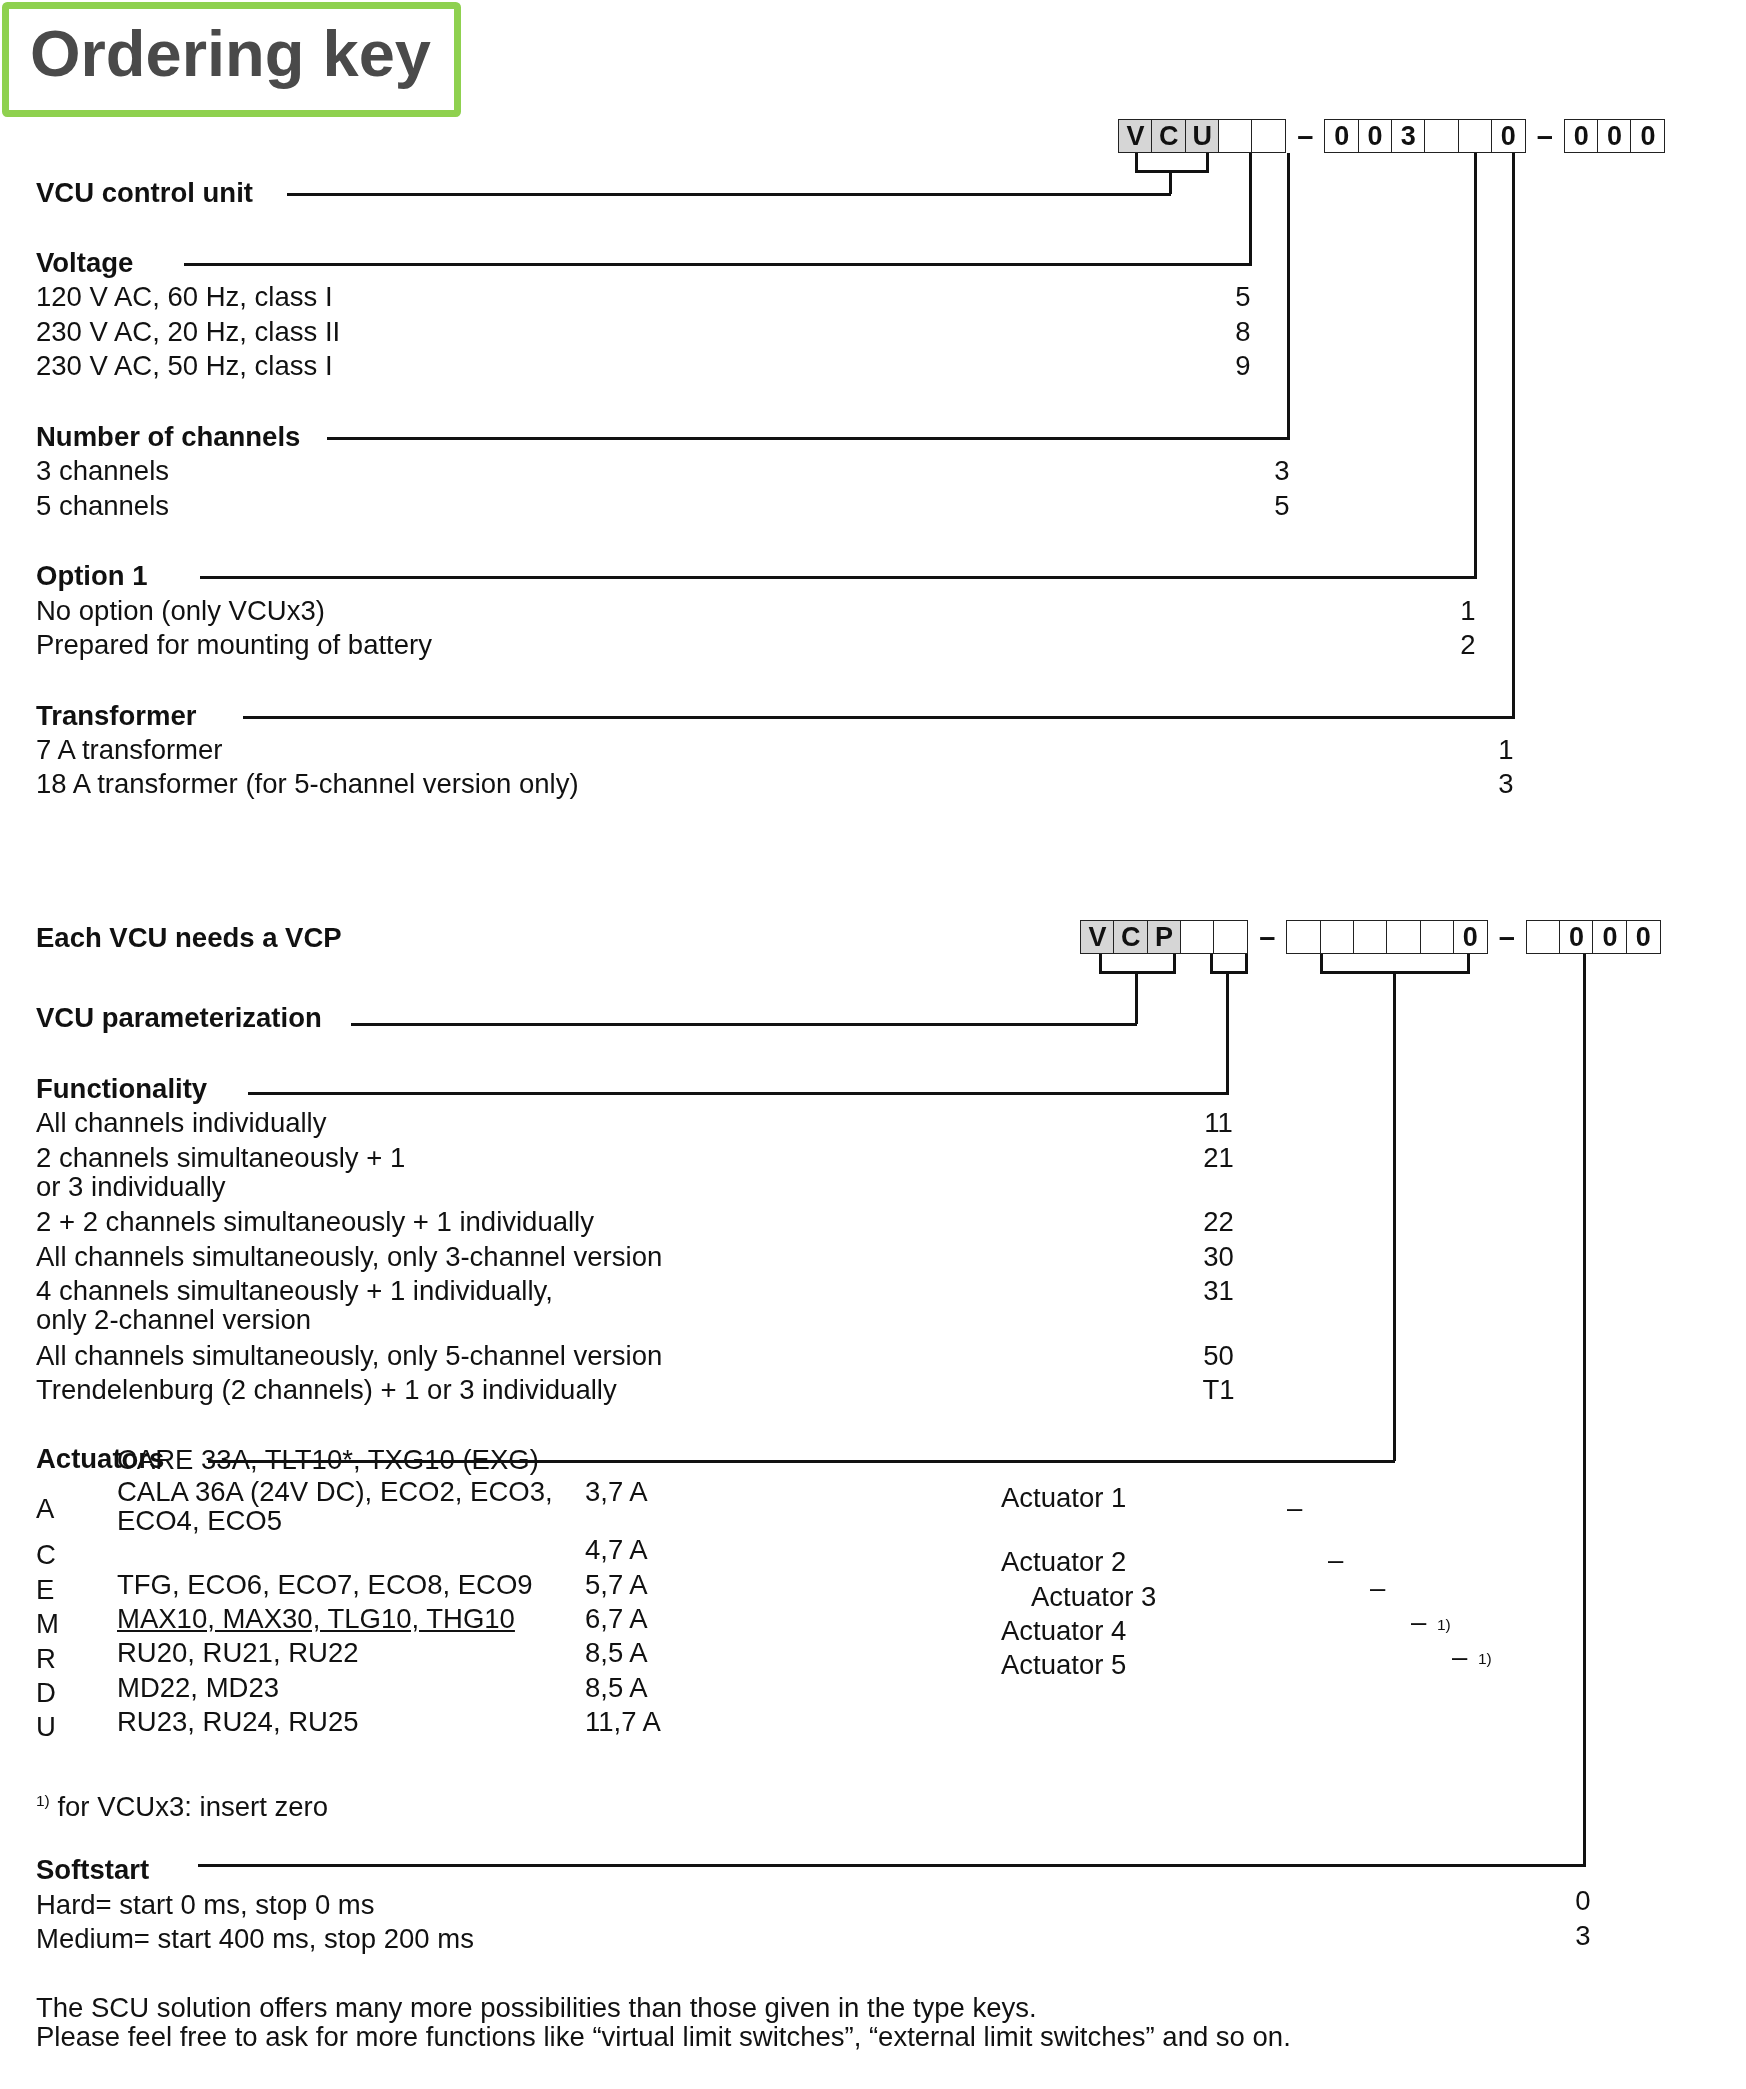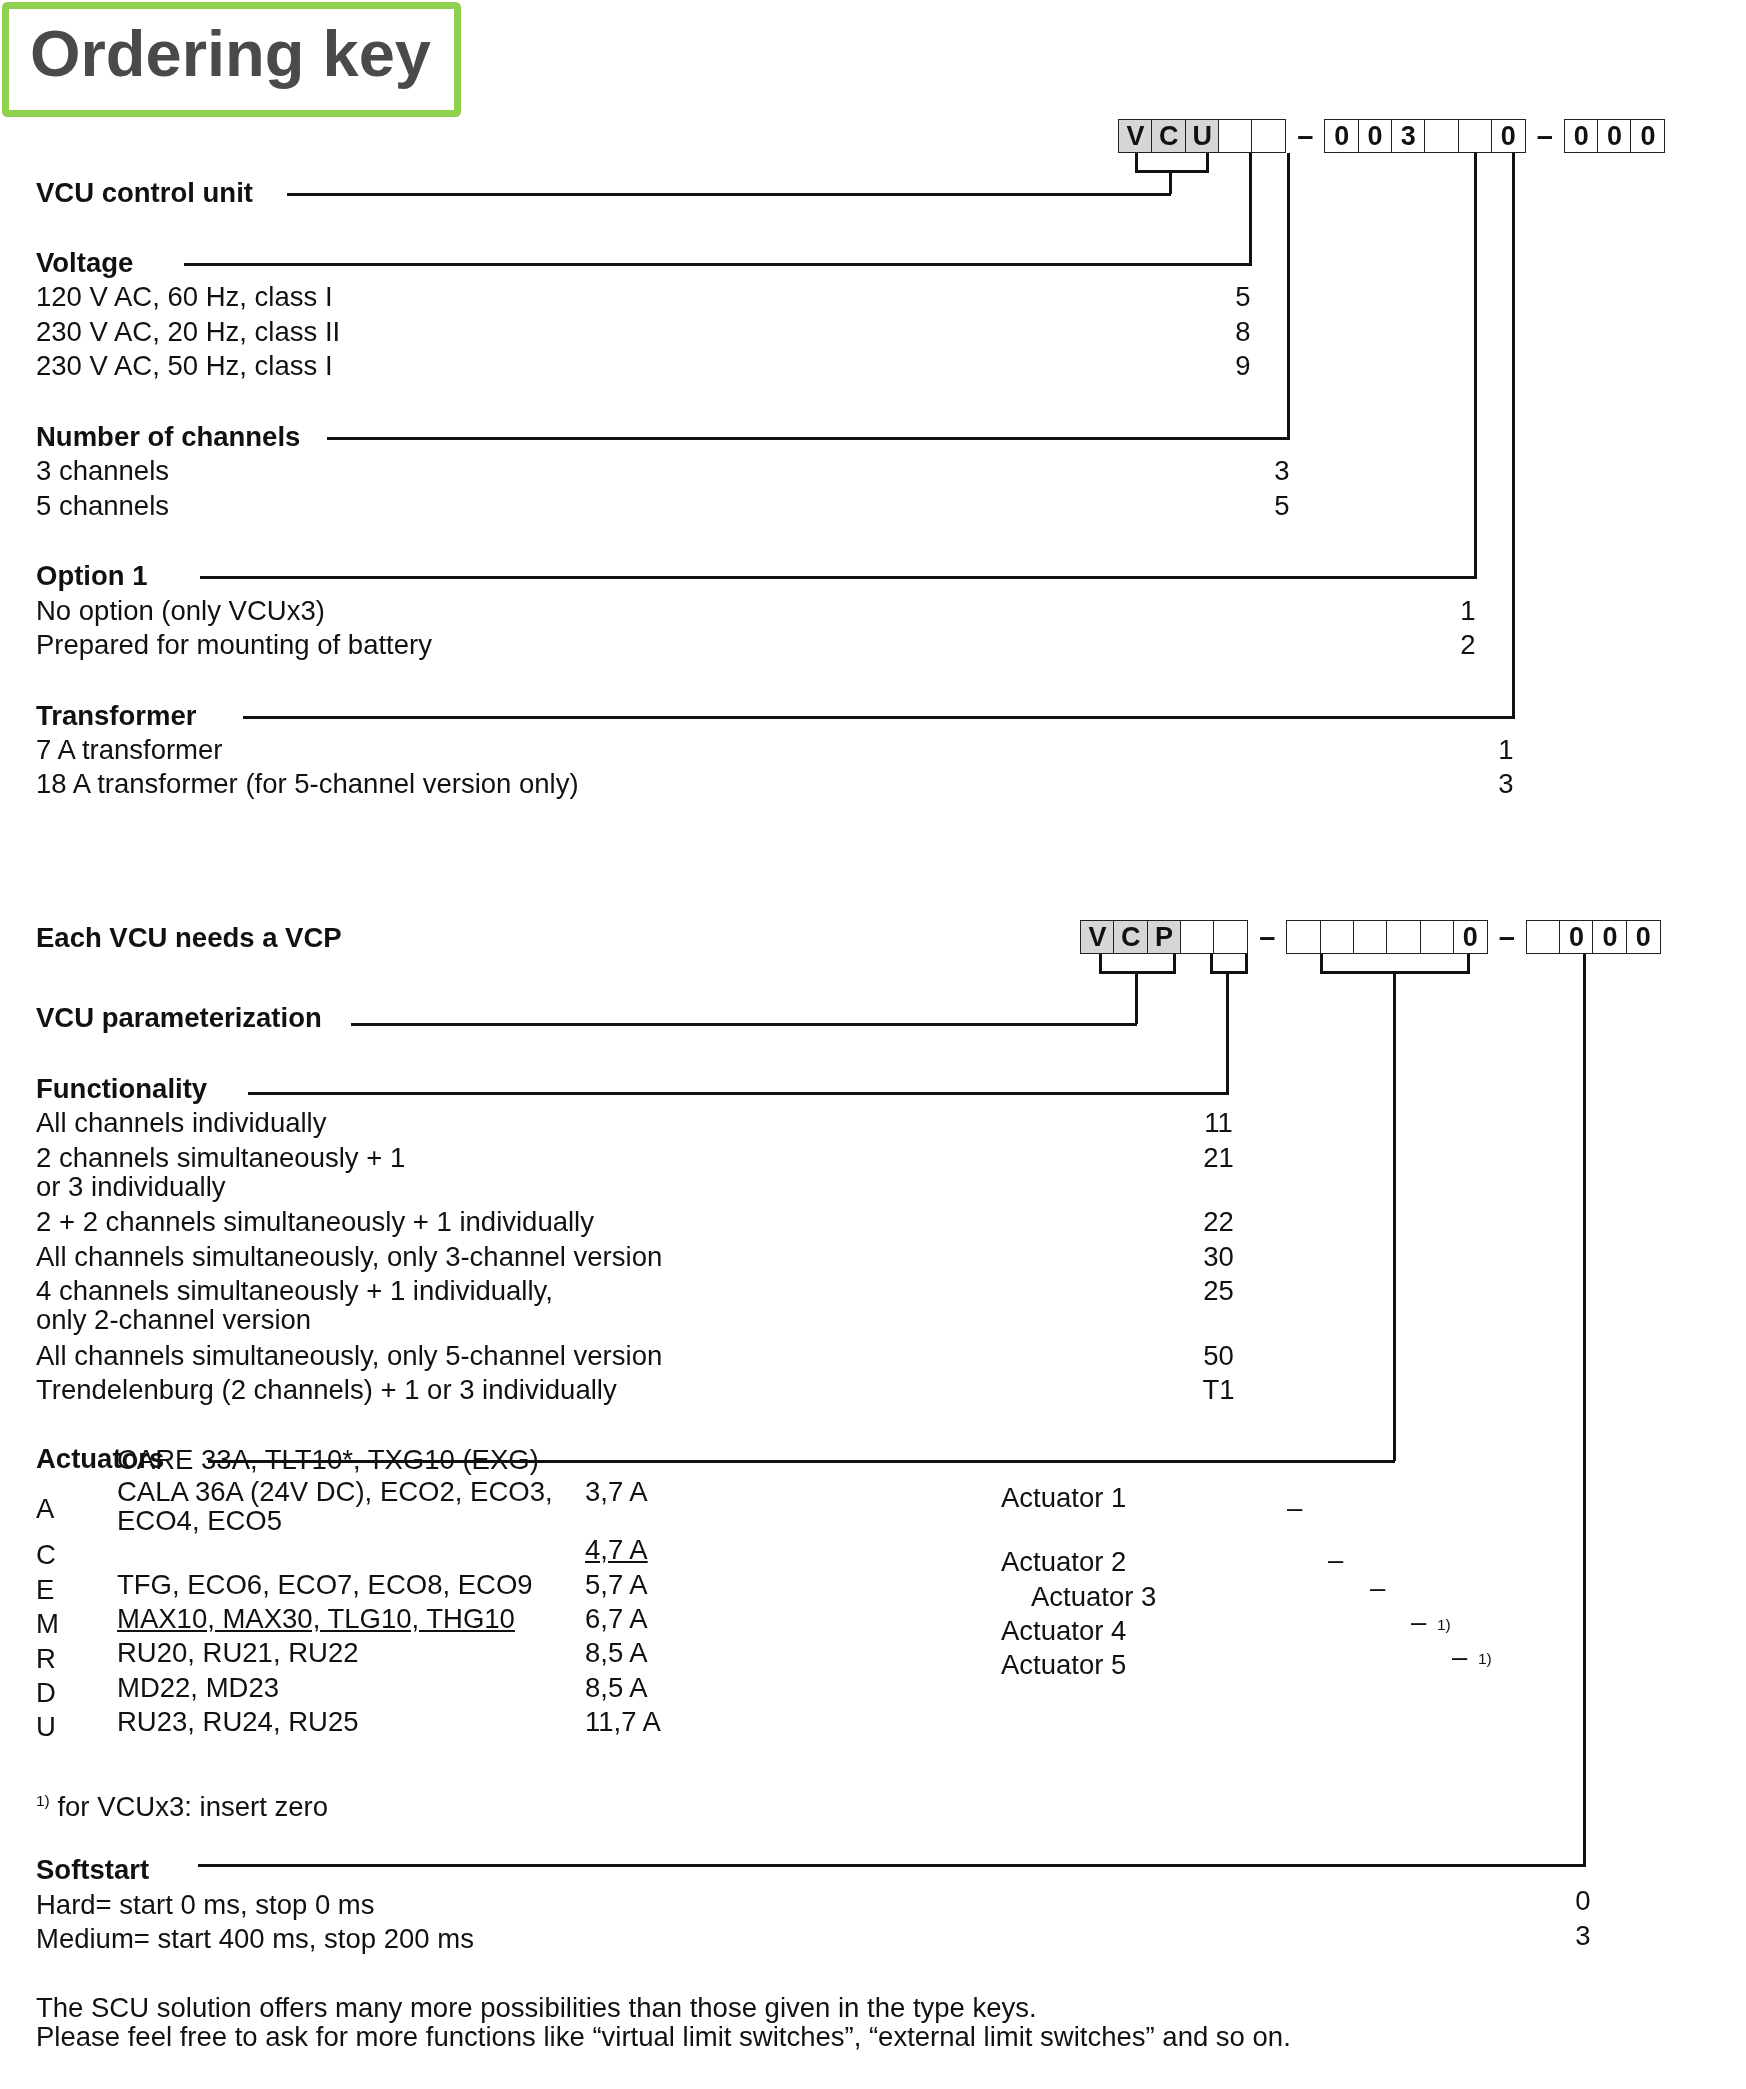--- a/index.html
+++ b/index.html
@@ -160,35 +160,35 @@
 <div class="abs txt" style="left:36px; top:1205px;">2 + 2 channels simultaneously + 1 individually</div>
 <div class="abs txt" style="left:36px; top:1240px;">All channels simultaneously, only 3-channel version</div>
 <div class="abs txt" style="left:36px; top:1274px;">4 channels simultaneously + 1 individually,</div>
 <div class="abs txt" style="left:36px; top:1303px;">only 2-channel version</div>
 <div class="abs txt" style="left:36px; top:1339px;">All channels simultaneously, only 5-channel version</div>
 <div class="abs txt" style="left:36px; top:1373px;">Trendelenburg (2 channels) + 1 or 3 individually</div>
 <div class="abs val" style="left:1197px; top:1106px; width:43px;">11</div>
 <div class="abs val" style="left:1197px; top:1141px; width:43px;">21</div>
 <div class="abs val" style="left:1197px; top:1205px; width:43px;">22</div>
 <div class="abs val" style="left:1197px; top:1240px; width:43px;">30</div>
-<div class="abs val" style="left:1197px; top:1274px; width:43px;">25</div>
+<div class="abs val" style="left:1197px; top:1274px; width:43px;">31</div>
 <div class="abs val" style="left:1197px; top:1339px; width:43px;">50</div>
 <div class="abs val" style="left:1197px; top:1373px; width:43px;">T1</div>
 
 <div class="abs txt b" style="left:36px; top:1442px;">Actuators</div>
 
 <div>
   <div class="abs txt" style="left:36px; top:1492px;">A</div>
   <div class="abs txt" style="left:117px; top:1475px;text-align:center;">CALA 36A (24V DC), ECO2, ECO3,</div>
   <div class="abs txt" style="left:117px; top:1504px;">ECO4, ECO5</div>
   <div class="abs txt" style="left:585px; top:1475px;">3,7 A</div>
 
   <div class="abs txt" style="left:36px; top:1538px;">C</div>
   <div class="abs txt" style="left:117px; top:1443px;">CARE 33A, TLT10*, TXG10 (EXG)</div>
-  <div class="abs txt" style="left:585px; top:1533px;text-decoration:underline;">4,7 A</div>
+  <div class="abs txt" style="left:585px; top:1533px;">4,7 A</div>
 
   <div class="abs txt" style="left:36px; top:1573px;">E</div>
   <div class="abs txt" style="left:117px; top:1568px;">TFG, ECO6, ECO7, ECO8, ECO9</div>
   <div class="abs txt" style="left:585px; top:1568px;">5,7 A</div>
 
   <div class="abs txt" style="left:36px; top:1607px;">M</div>
   <div class="abs txt" style="left:117px; top:1602px;text-decoration:underline;">MAX10, MAX30, TLG10, THG10</div>
   <div class="abs txt" style="left:585px; top:1602px;">6,7 A</div>
 
   <div class="abs txt" style="left:36px; top:1642px;">R</div>

